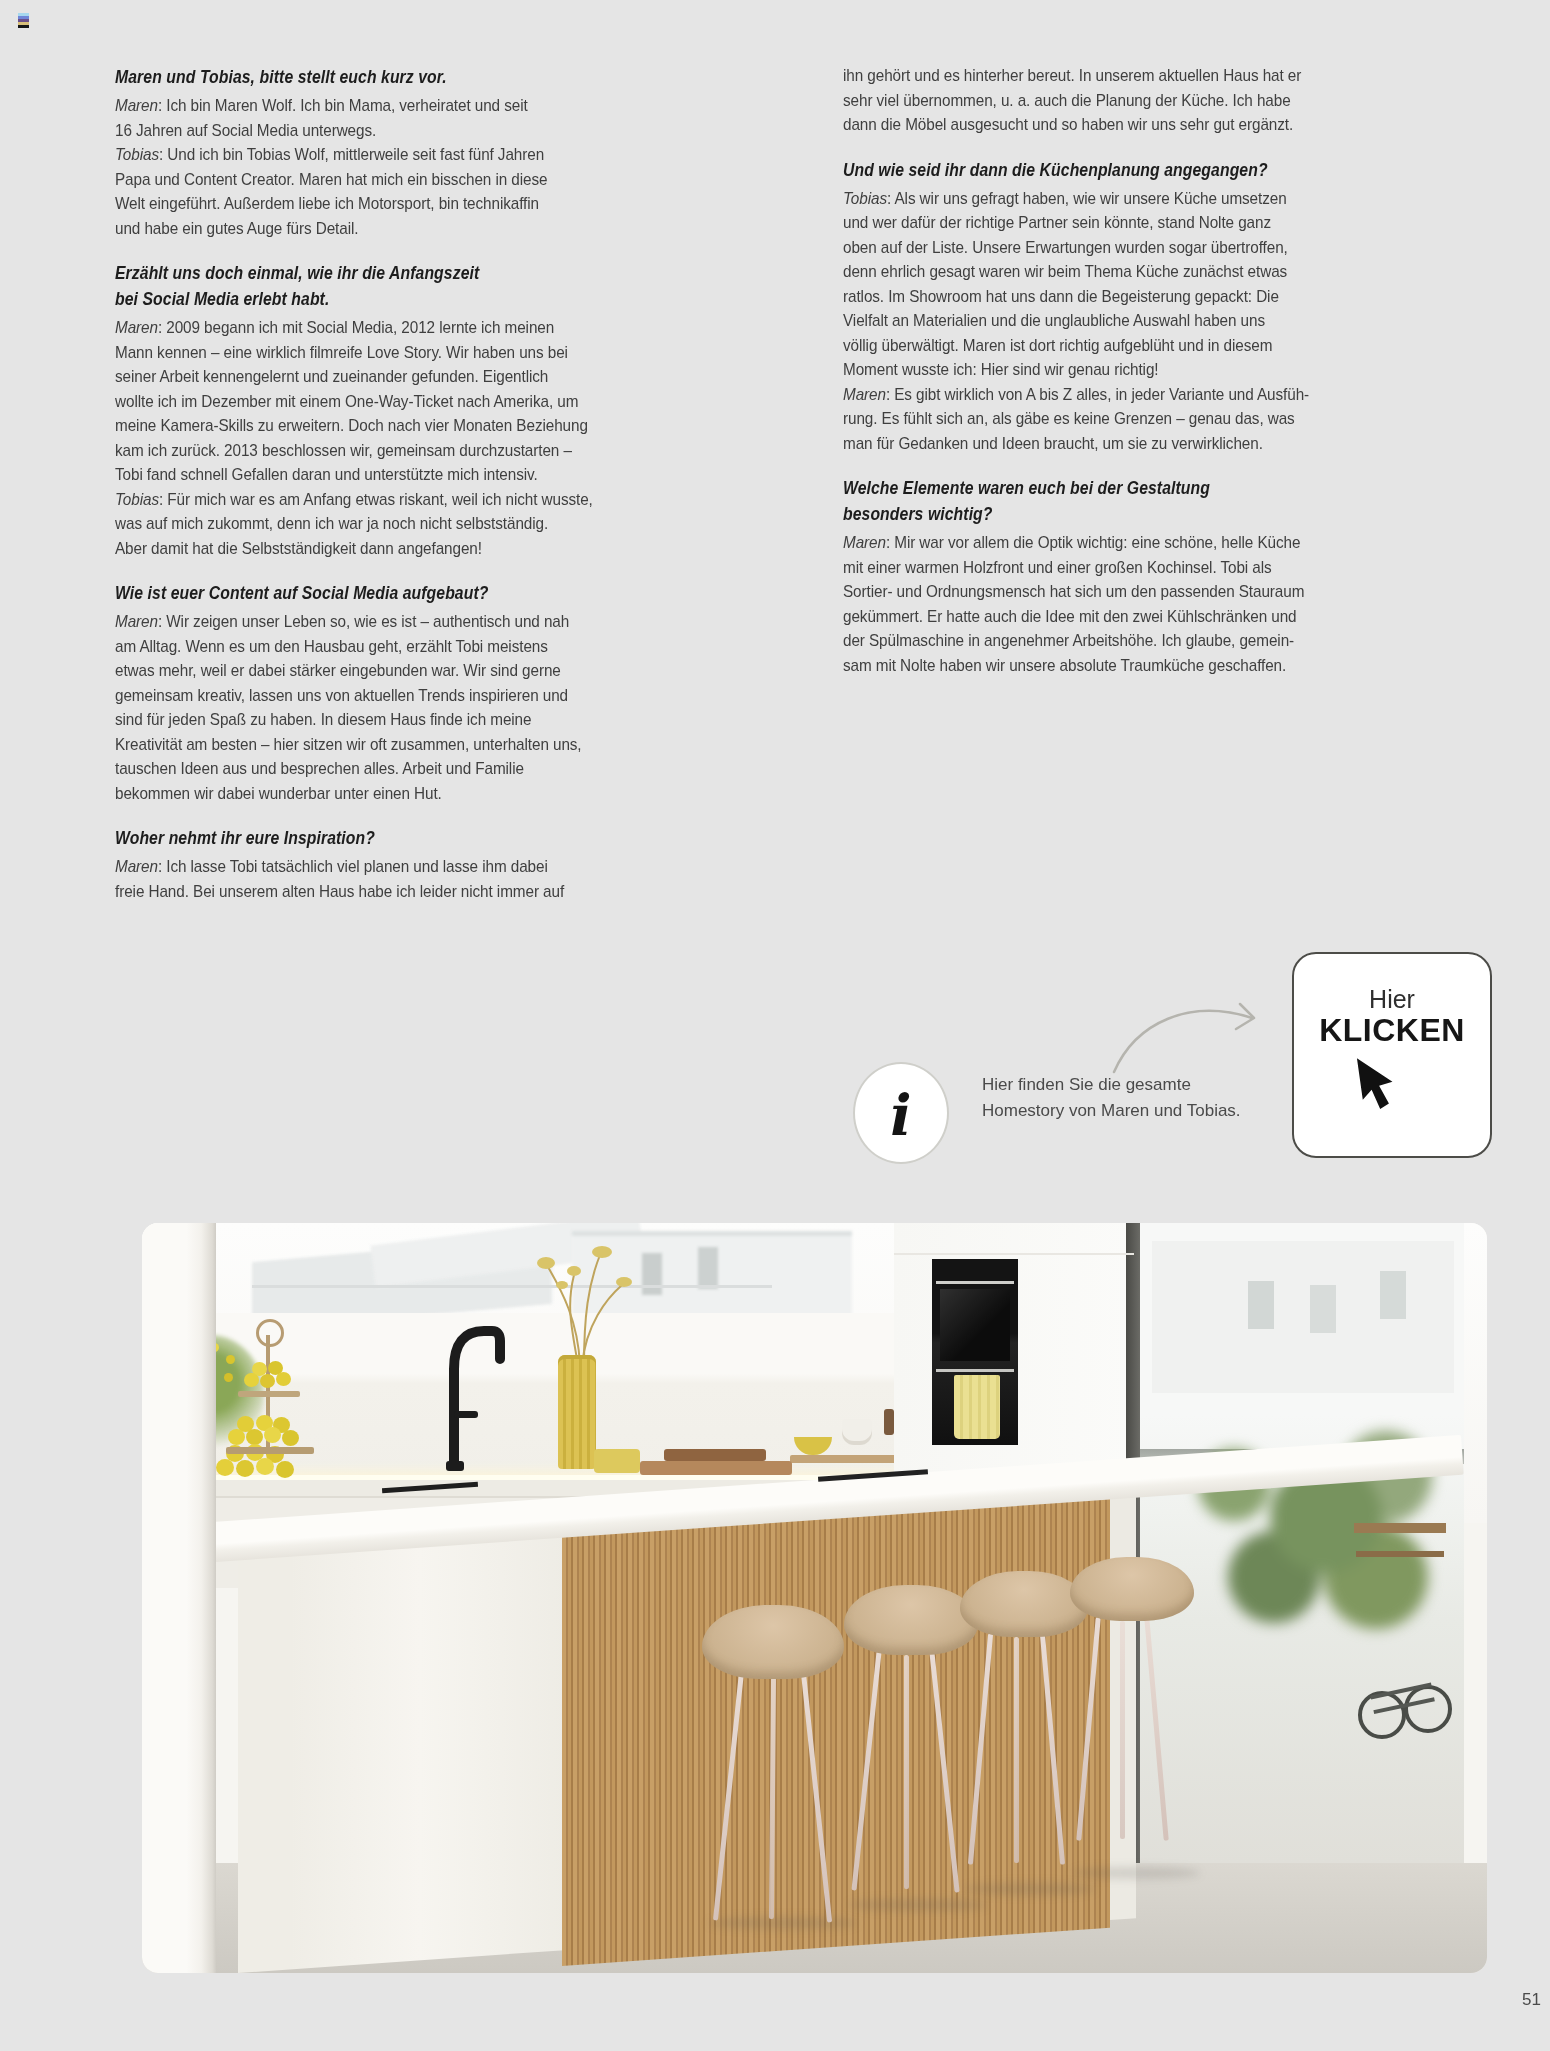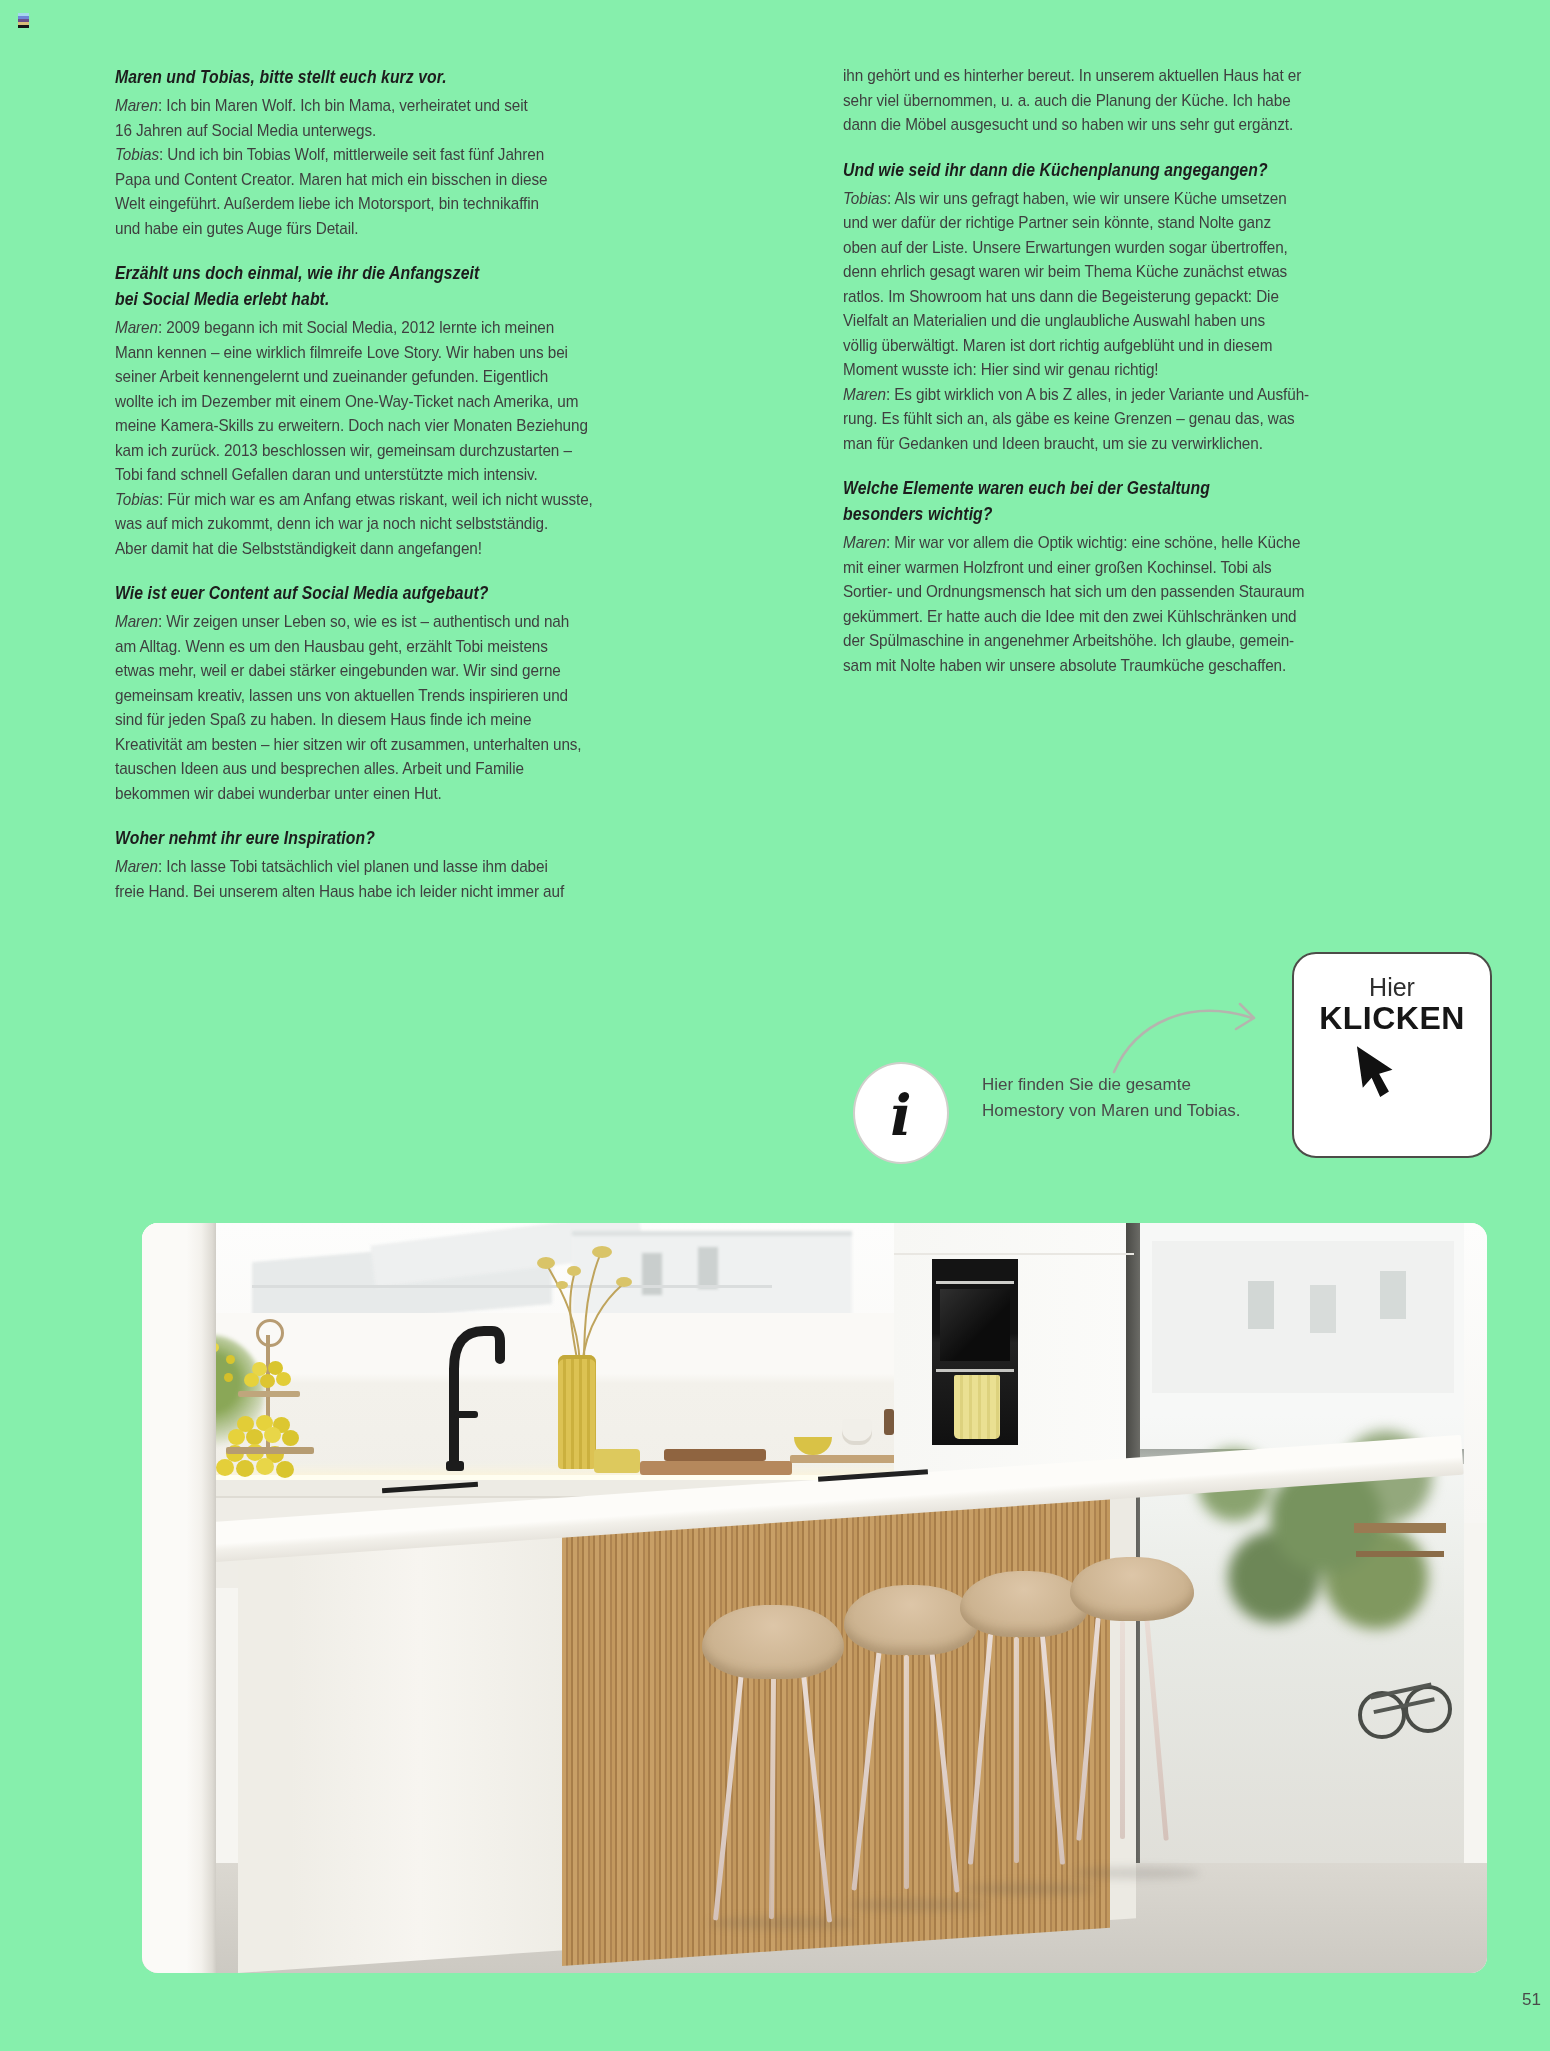--- a/index.html
+++ b/index.html
@@ -1,16 +1,16 @@
 <!DOCTYPE html>
 <html><head>
 <meta charset="utf-8">
 <style>
   html,body{margin:0;padding:0;background:#ffffff;}
-  .page{position:relative;width:1550px;height:2051px;background:#86efac;overflow:hidden;
+  .page{position:relative;width:1550px;height:2051px;background:#e5e5e5;overflow:hidden;
         font-family:"Liberation Sans",sans-serif;}
 
   
   .print-mark{position:absolute;left:18px;top:13px;width:11px;height:15px;display:flex;flex-direction:column;}
   .pm-stripe{flex:1;}
 
   
   .col{position:absolute;top:64px;width:700px;transform:scaleX(0.9);transform-origin:left top;}
   .col-left{left:115px;}
   .col-right{left:843px;}
@@ -24,21 +24,21 @@
   .info-circle{position:absolute;left:853px;top:1062px;width:92px;height:98px;border:2px solid #cfcfca;
                border-radius:50%;background:#fff;display:flex;align-items:center;justify-content:center;}
   .info-i{font-family:"DejaVu Serif",serif;font-style:italic;font-weight:bold;font-size:56px;color:#141414;
           transform:translateY(2px);}
   .info-text{position:absolute;left:982px;top:1072px;margin:0;font-size:17px;line-height:26px;color:#4a4a4a;
              white-space:pre-line;}
   .arrow-svg{position:absolute;left:1108px;top:988px;width:160px;height:90px;}
 
   
   .cta{position:absolute;left:1292px;top:952px;width:200px;height:206px;border:2px solid #4c4c48;border-radius:24px;
-       background:#fff;display:flex;flex-direction:column;align-items:center;padding-top:18px;box-sizing:border-box;
+       background:#fff;display:flex;flex-direction:column;align-items:center;padding-top:30px;box-sizing:border-box;
        text-decoration:none;cursor:pointer;}
   .cta-l1{font-size:25px;color:#2e2e2e;line-height:30px;}
   .cta-l2{font-size:32px;font-weight:700;color:#161616;line-height:32px;letter-spacing:.5px;}
   .cta-cursor{margin-top:8px;transform:translateX(-14px) rotate(-8deg);}
 
   
   .page-num{position:absolute;left:1522px;top:1990px;font-size:17px;color:#4a4a4a;}
 
   
   .photo{position:absolute;left:142px;top:1223px;width:1345px;height:750px;margin:0;border-radius:16px;

